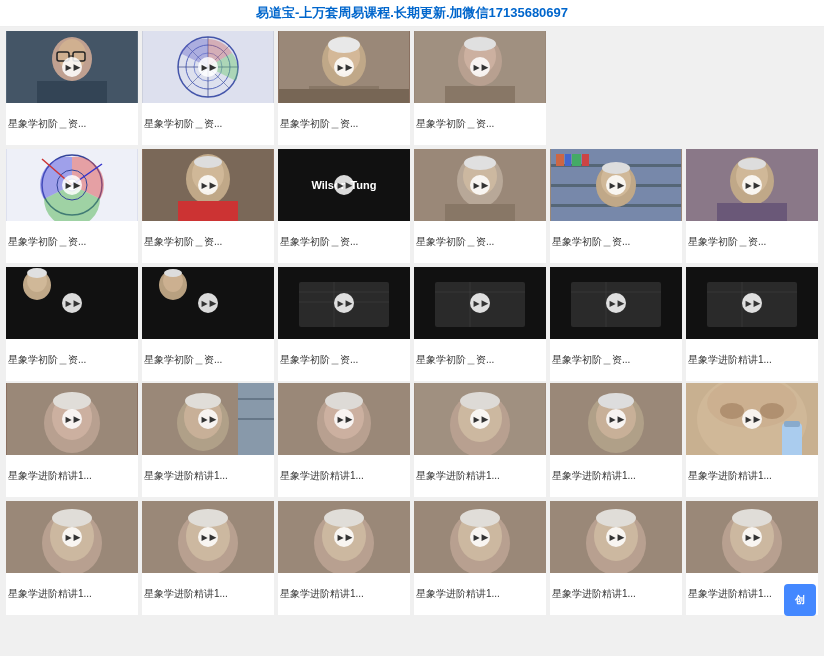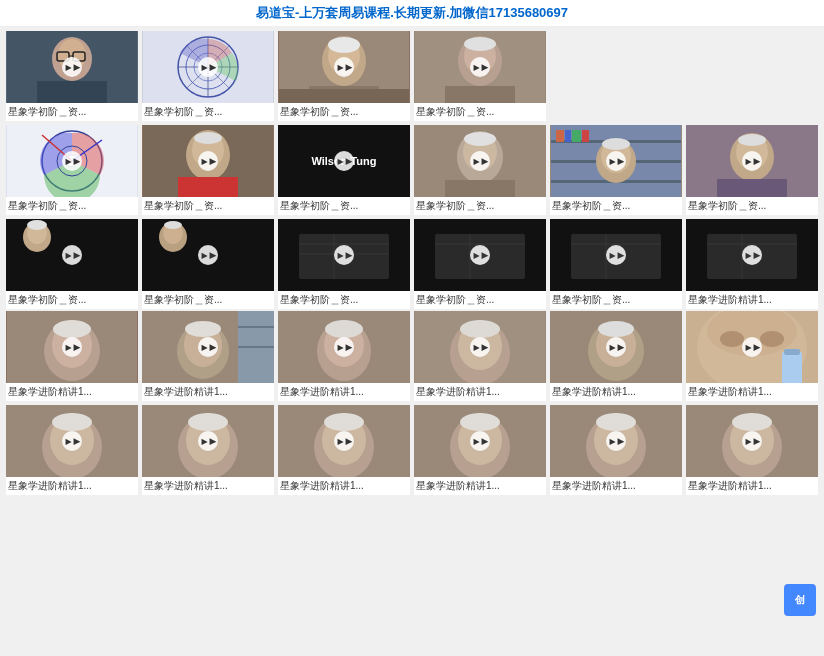--- a/index.html
+++ b/index.html
@@ -43,21 +43,21 @@
       color: #333;
     }
     .play-btn::after {
       content: '▶';
       font-size: 9px;
       margin-left: 2px;
     }
     .video-label {
       font-size: 10px;
       color: #333;
-      padding: 2px 2px;
+      padding: 14px 2px;
       white-space: nowrap;
       overflow: hidden;
       text-overflow: ellipsis;
     }
   </style>
 </head>
 <body>
 
 <div class="top-banner">
   <span>易道宝-上万套周易课程.长期更新.加微信17135680697</span>

